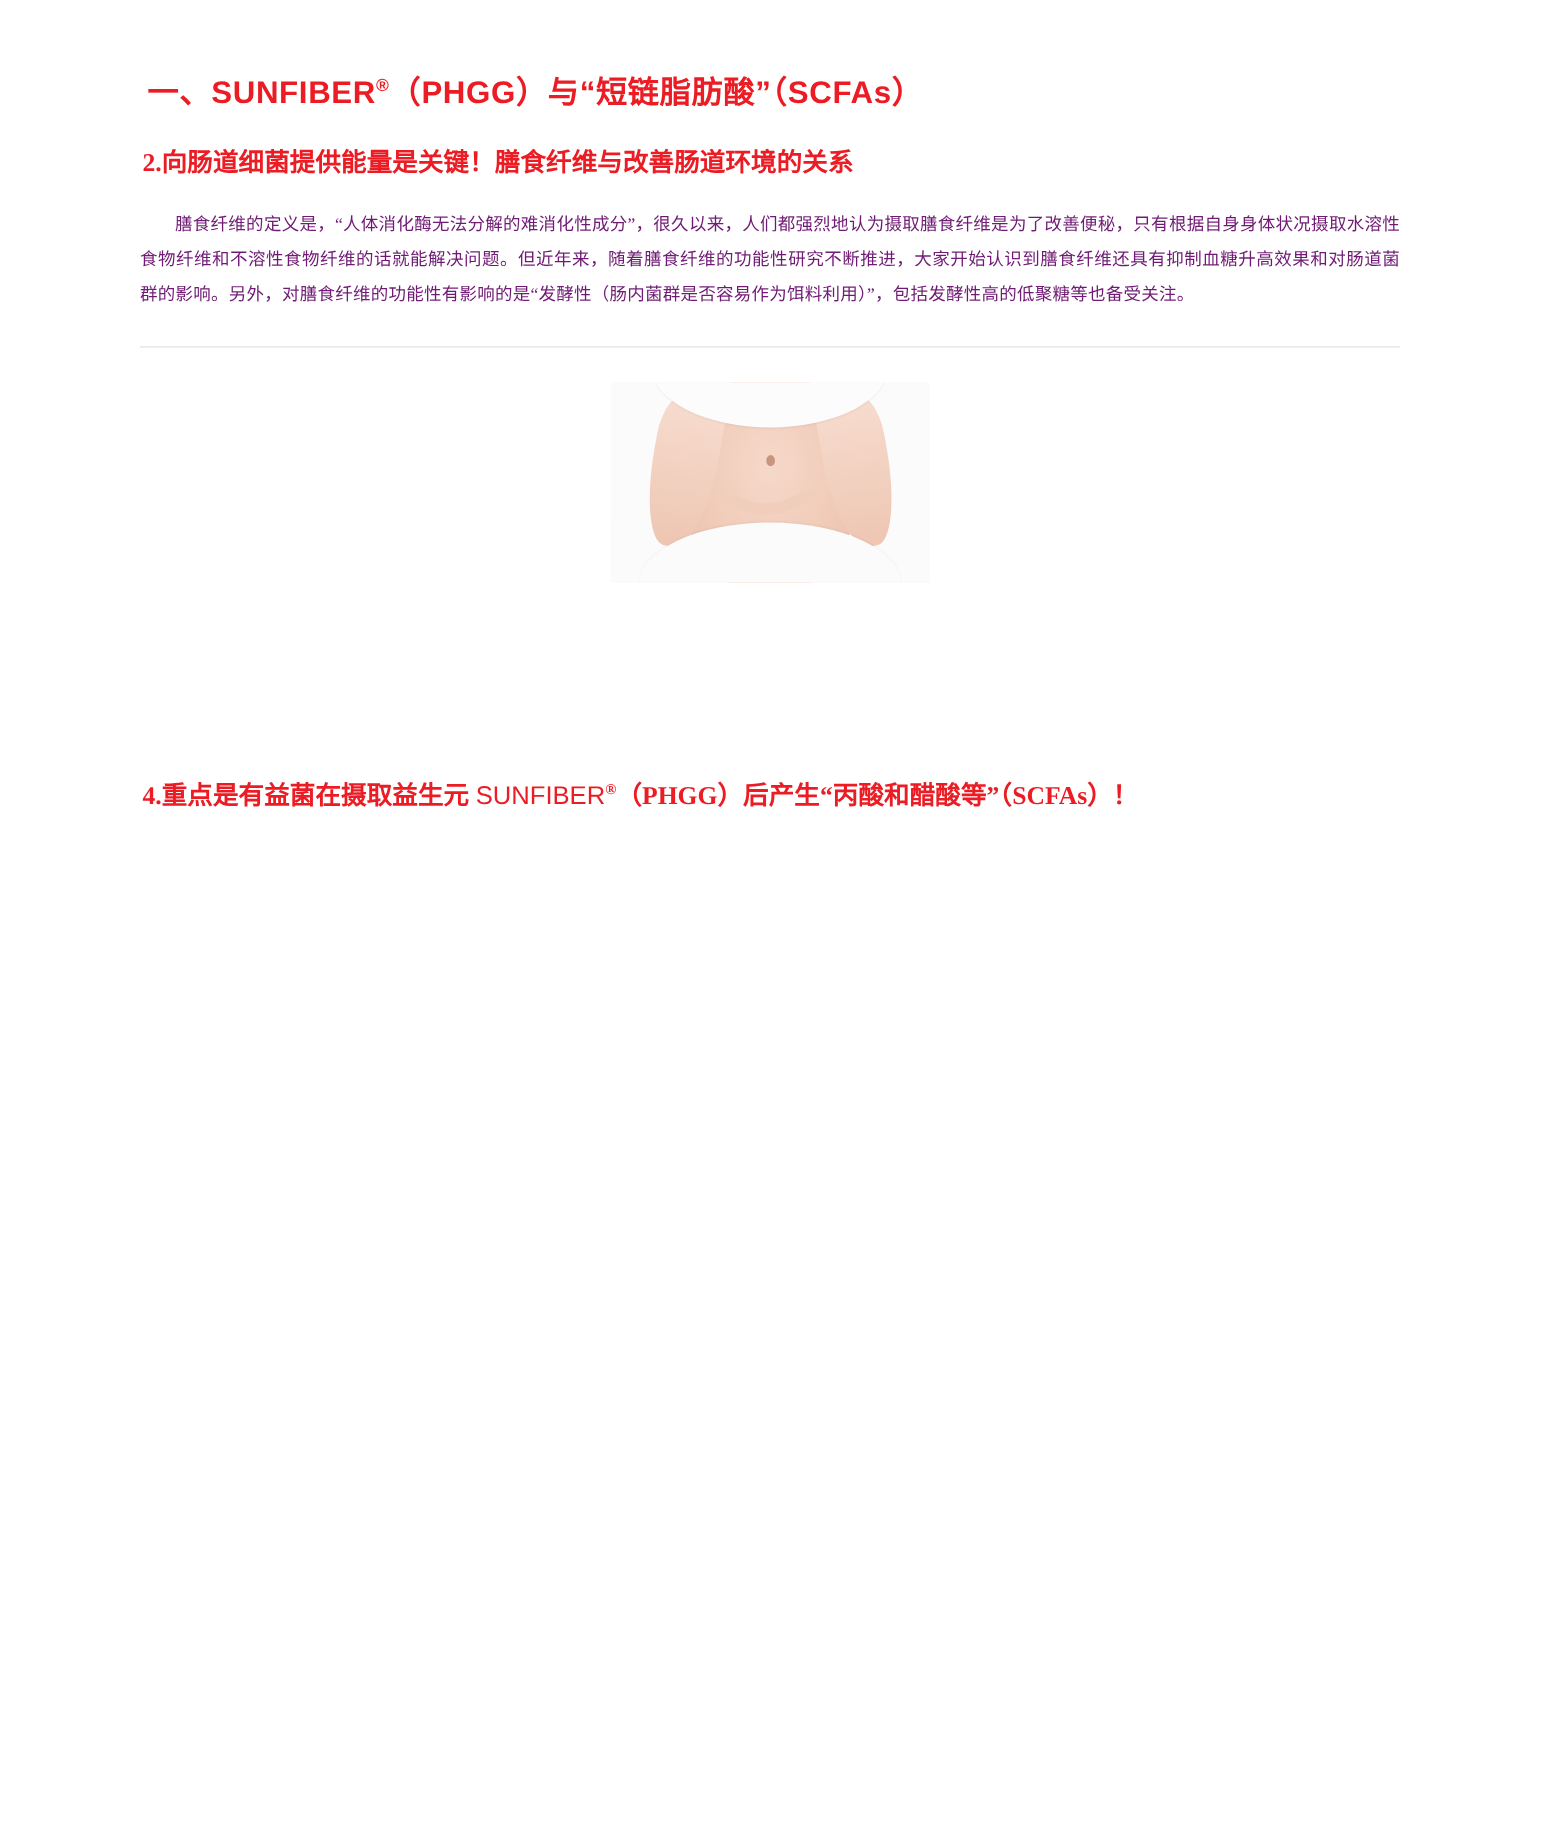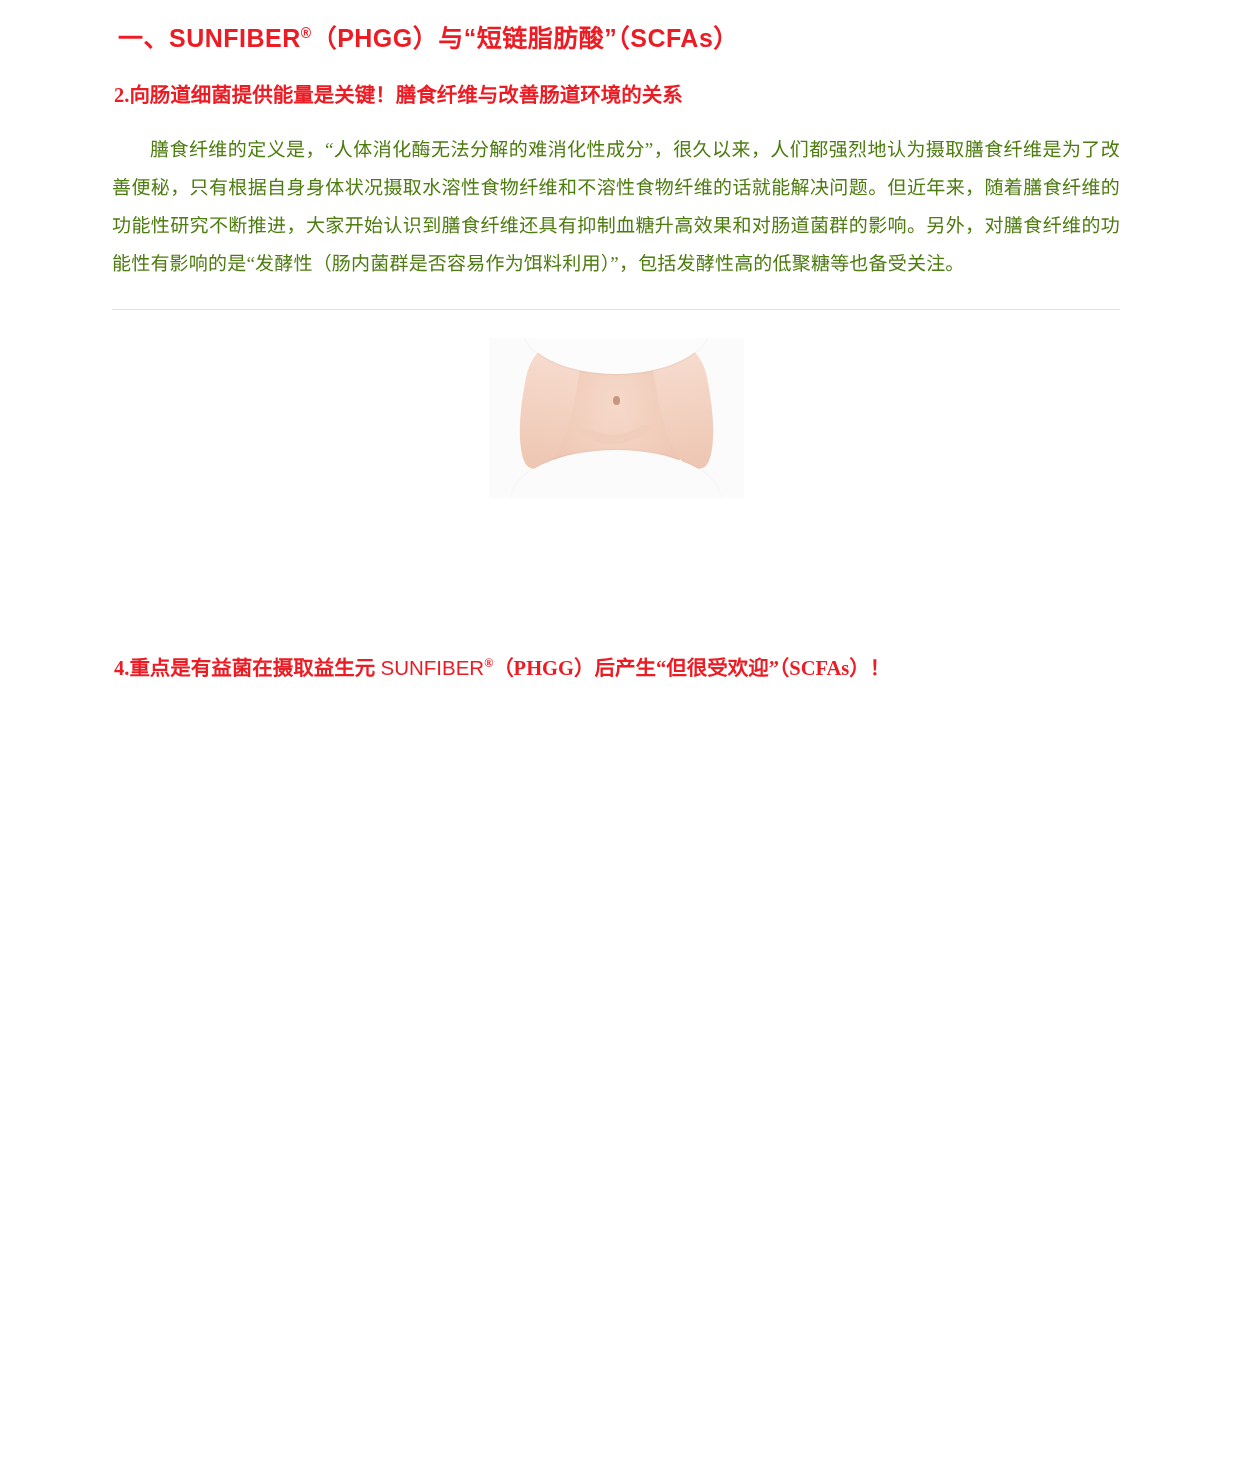--- a/index.html
+++ b/index.html
@@ -12,20 +12,21 @@
     width: 1240px;
     min-height: 1465px;
     font-family: "Liberation Serif", "DejaVu Serif", serif;
     color: #1a1a1a;
     -webkit-font-smoothing: antialiased;
   }
   .page {
     width: 1240px;
     box-sizing: border-box;
     padding: 14px 120px 30px 112px;
+    margin-top: 36px;
   }
   h1.doc-title {
     font-family: "Liberation Sans", "DejaVu Sans", sans-serif;
     font-size: 25px;
     font-weight: bold;
     color: #ec1c24;
     margin: 8px 0 26px 6px;
     letter-spacing: 0.5px;
     line-height: 1.3;
   }
@@ -45,26 +46,26 @@
   h2.section-heading sup {
     font-size: 12px;
     vertical-align: super;
     line-height: 0;
   }
   h2.section-heading .sans {
     font-family: "Liberation Sans", "DejaVu Sans", sans-serif;
     font-weight: normal;
   }
   p.body-text {
-    font-size: 19px;
+    font-size: 14px;
     line-height: 2.0;
     margin: 0 0 6px 0;
     text-align: justify;
     text-indent: 2em;
-    color: #4d7c0f;
+    color: #701a75;
     letter-spacing: 0.2px;
   }
   .divider {
     border: 0;
     border-top: 1px solid #e2e2e2;
     margin: 26px 0 28px 0;
   }
   .figure {
     text-align: center;
     margin: 0 0 96px 0;
@@ -179,17 +180,17 @@
       <div class="heart"></div>
       <div class="navel"></div>
     </div>
   </div>
 
 
 
   <div class="spacer-lg"></div>
 
   <h2 class="section-heading">
-    <span>4.重点是有益菌在摄取益生元 </span><span class="sans">SUNFIBER</span><sup>®</sup><span>（PHGG）后产生“但很受欢迎”（SCFAs）！</span>
+    <span>4.重点是有益菌在摄取益生元 </span><span class="sans">SUNFIBER</span><sup>®</sup><span>（PHGG）后产生“丙酸和醋酸等”（SCFAs）！</span>
   </h2>
 
 
 </div>
 
 </body></html>

